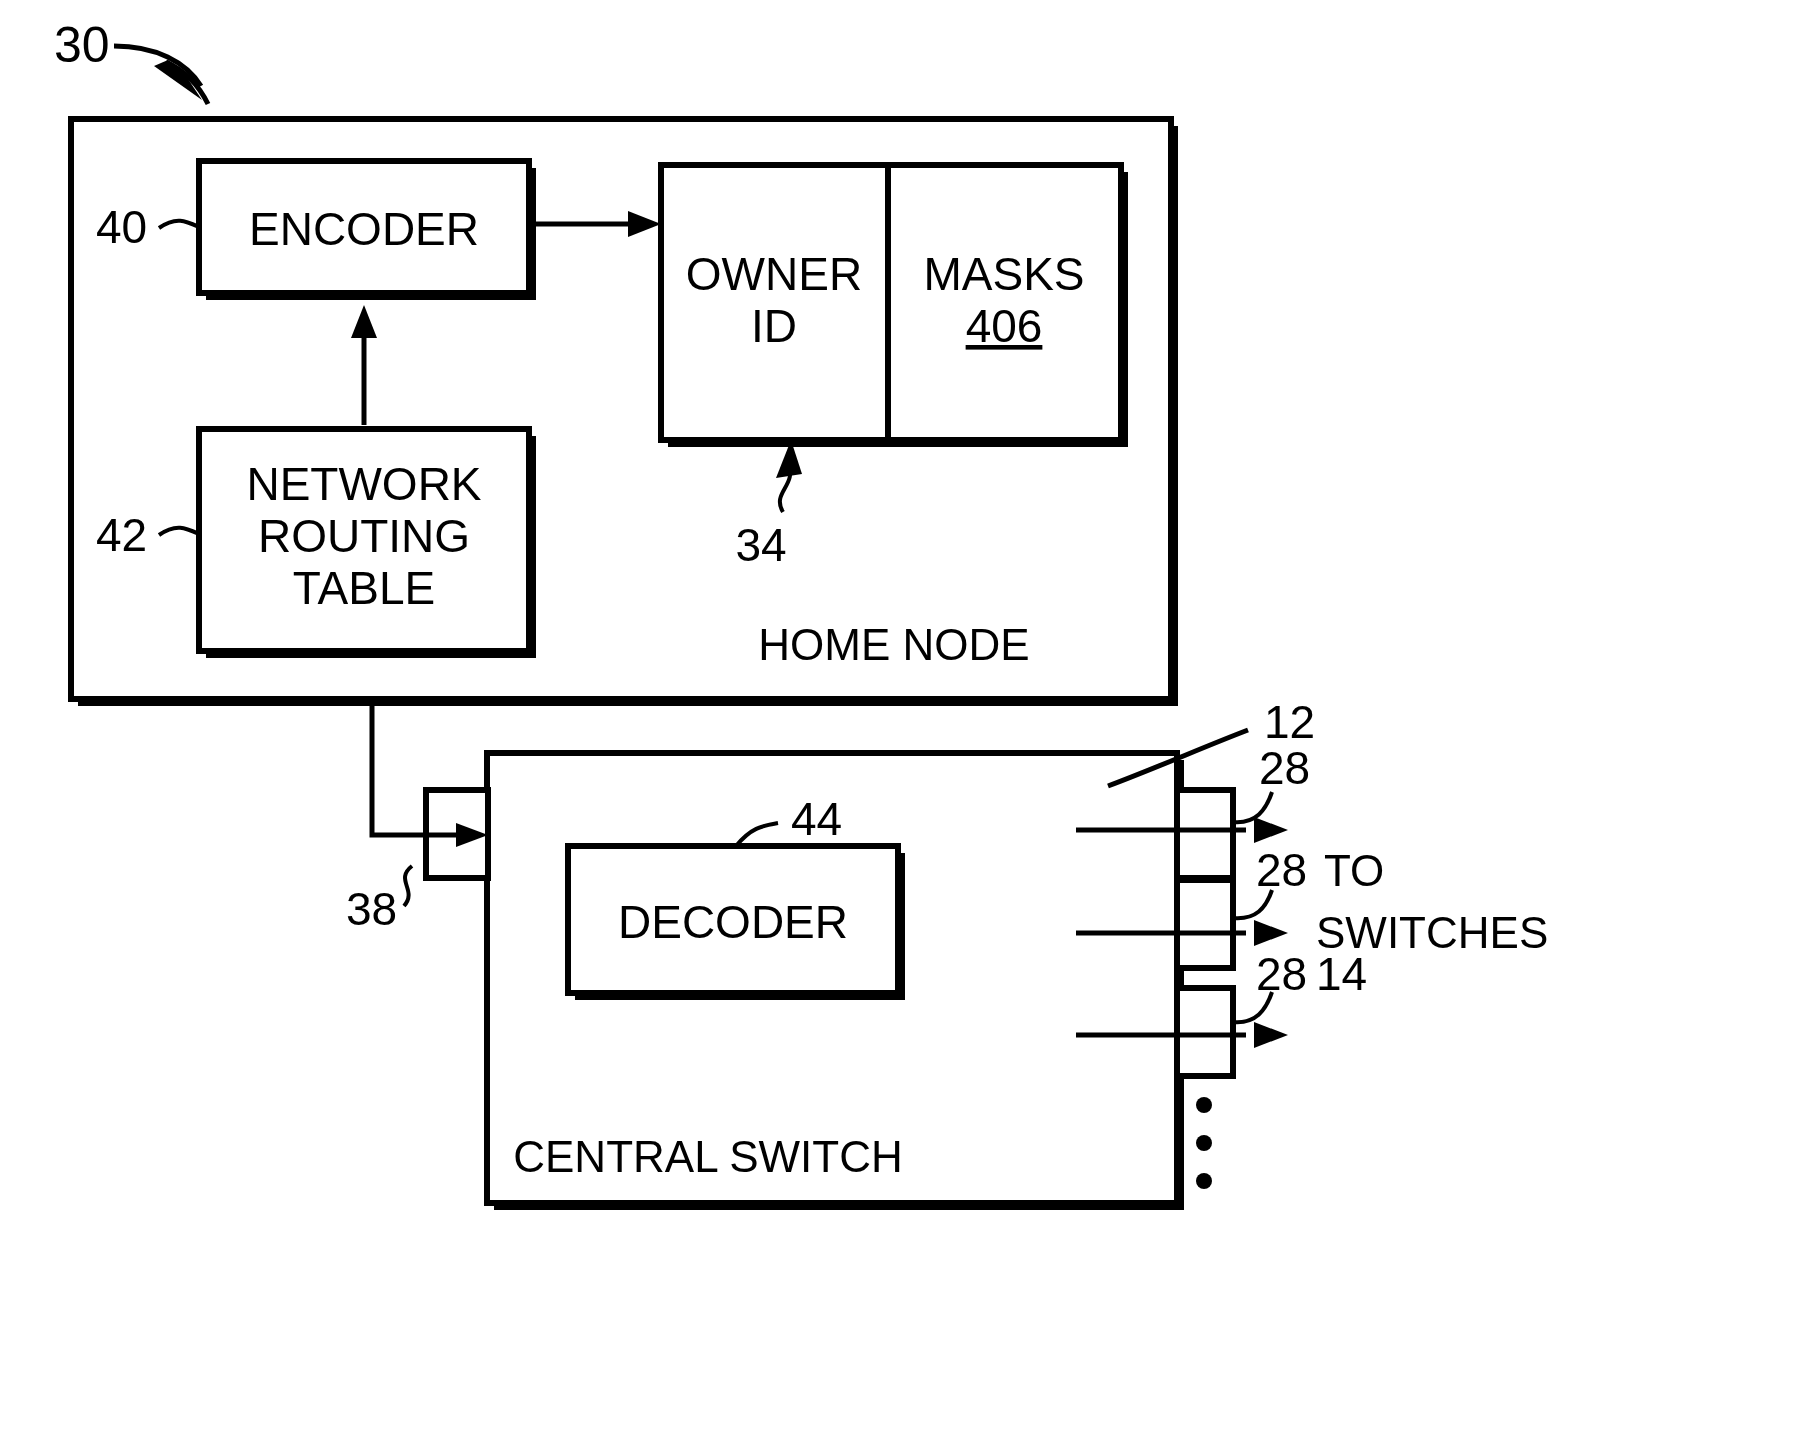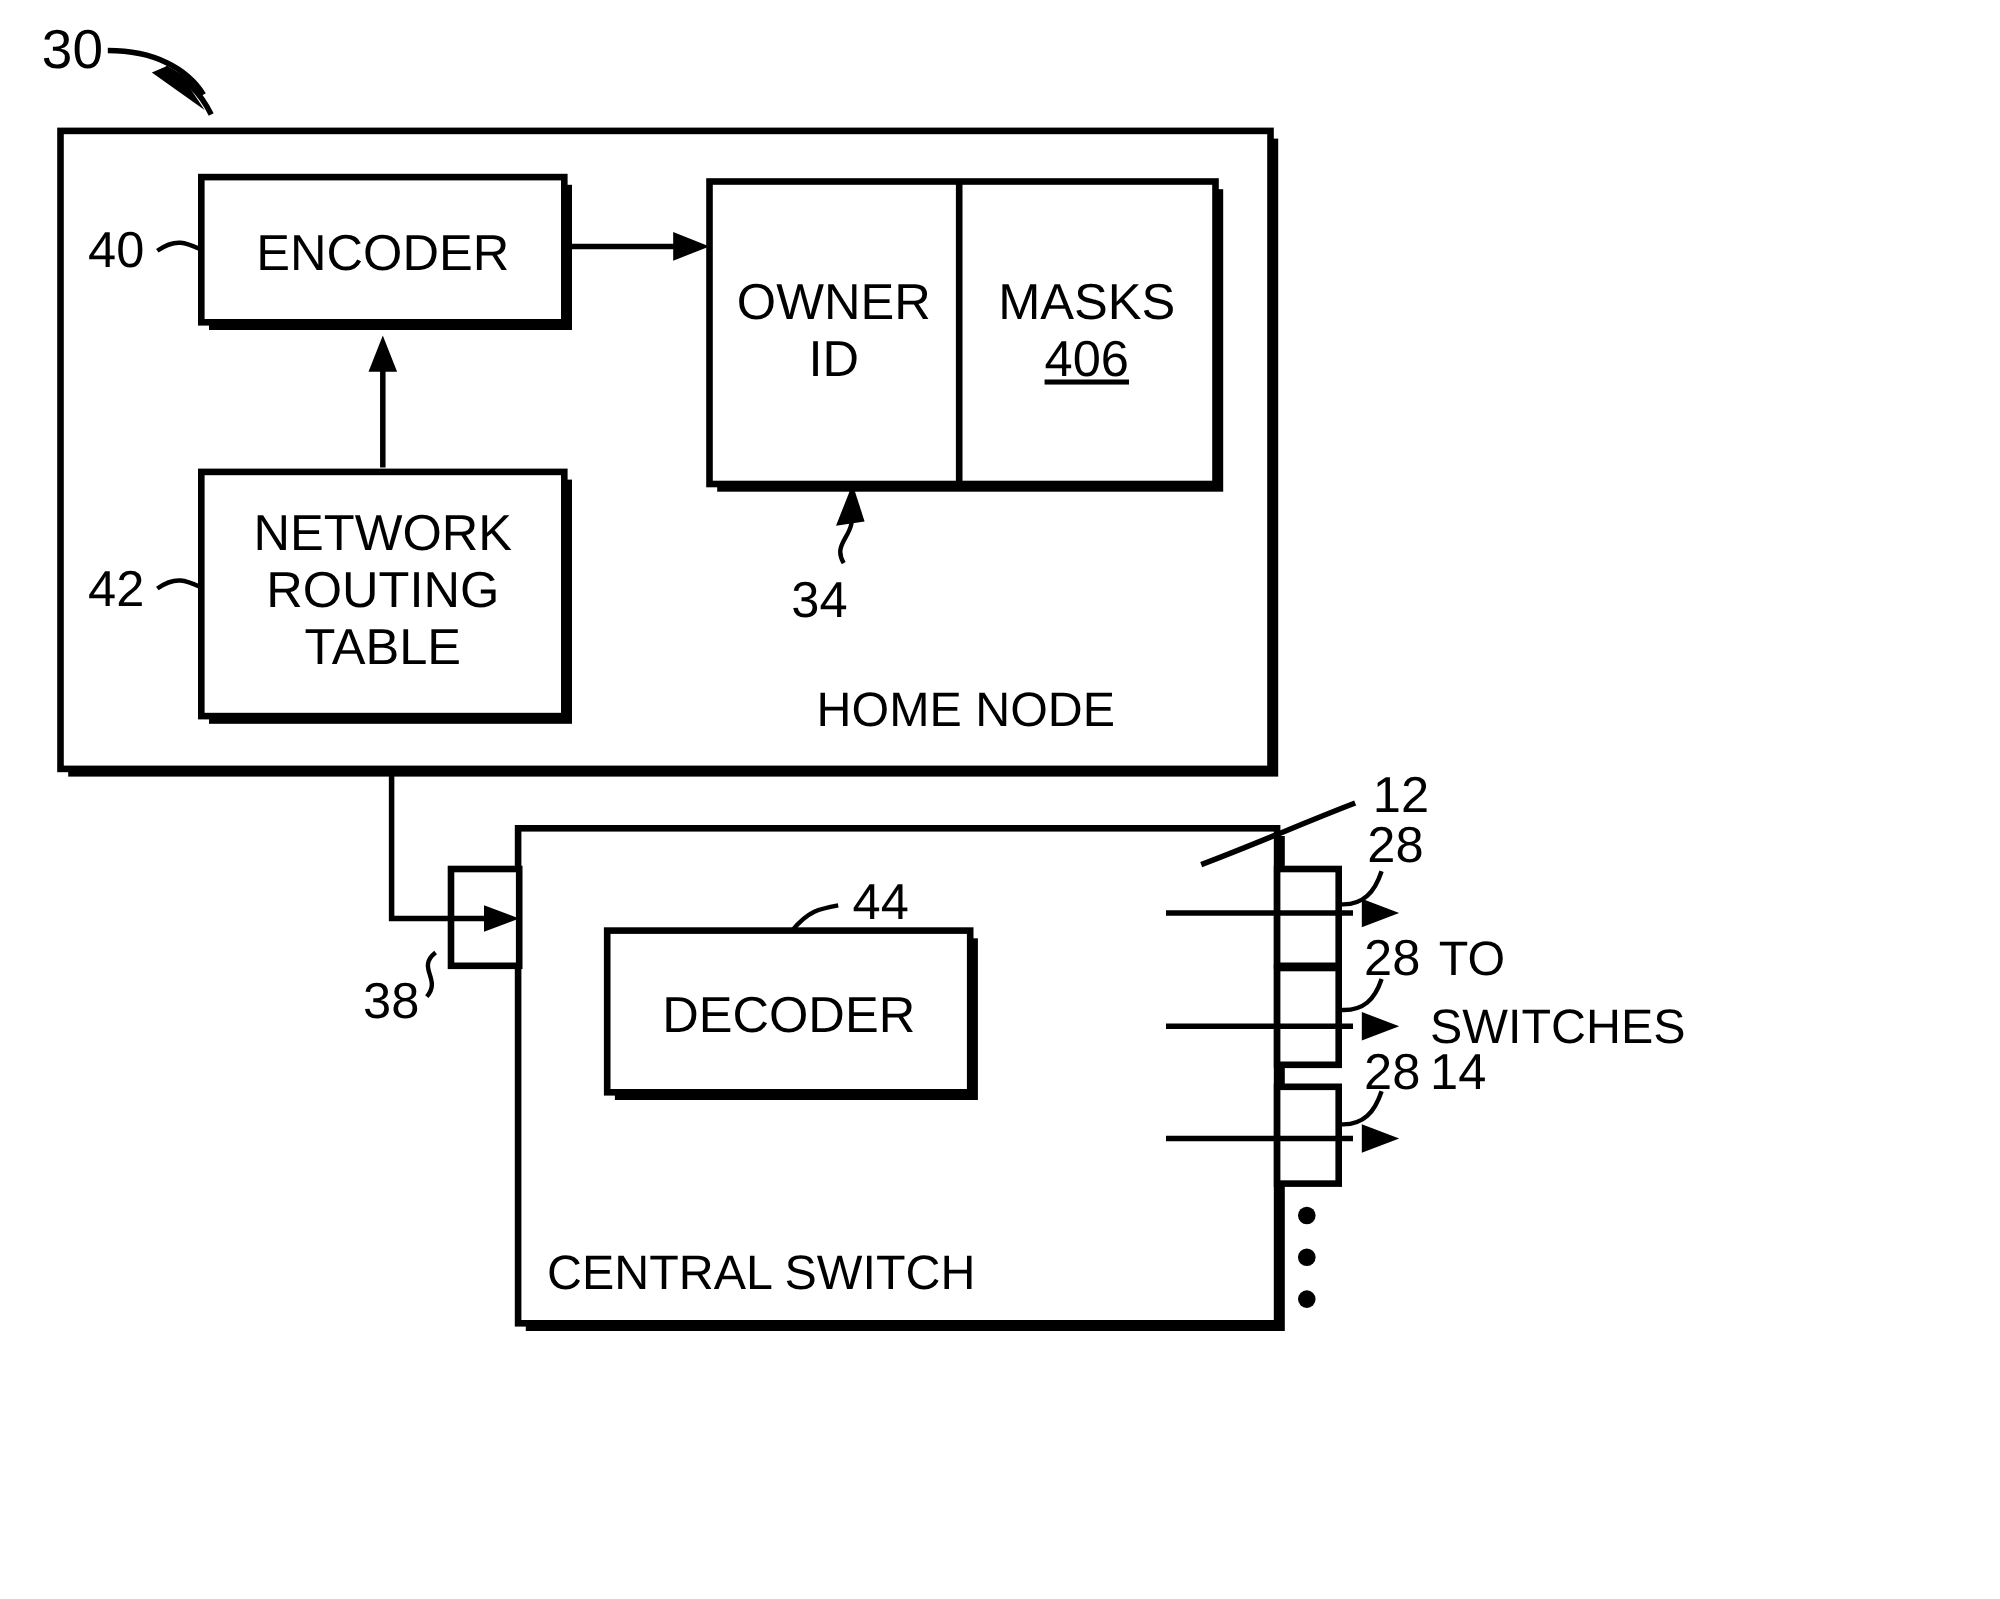--- a/index.html
+++ b/index.html
@@ -10,21 +10,21 @@
   body {
     width: 1818px;
     height: 1454px;
     position: relative;
     font-family: "Liberation Sans", sans-serif;
     color: #000000;
     overflow: hidden;
   }
   #figure {
     position: absolute;
-    left: 0;
+    left: 16px;
     top: 0;
     width: 1798px;
     height: 1454px;
   }
   #figure svg {
     display: block;
   }
   .blk-text {
     font-family: "Liberation Sans", sans-serif;
     fill: #000000;

